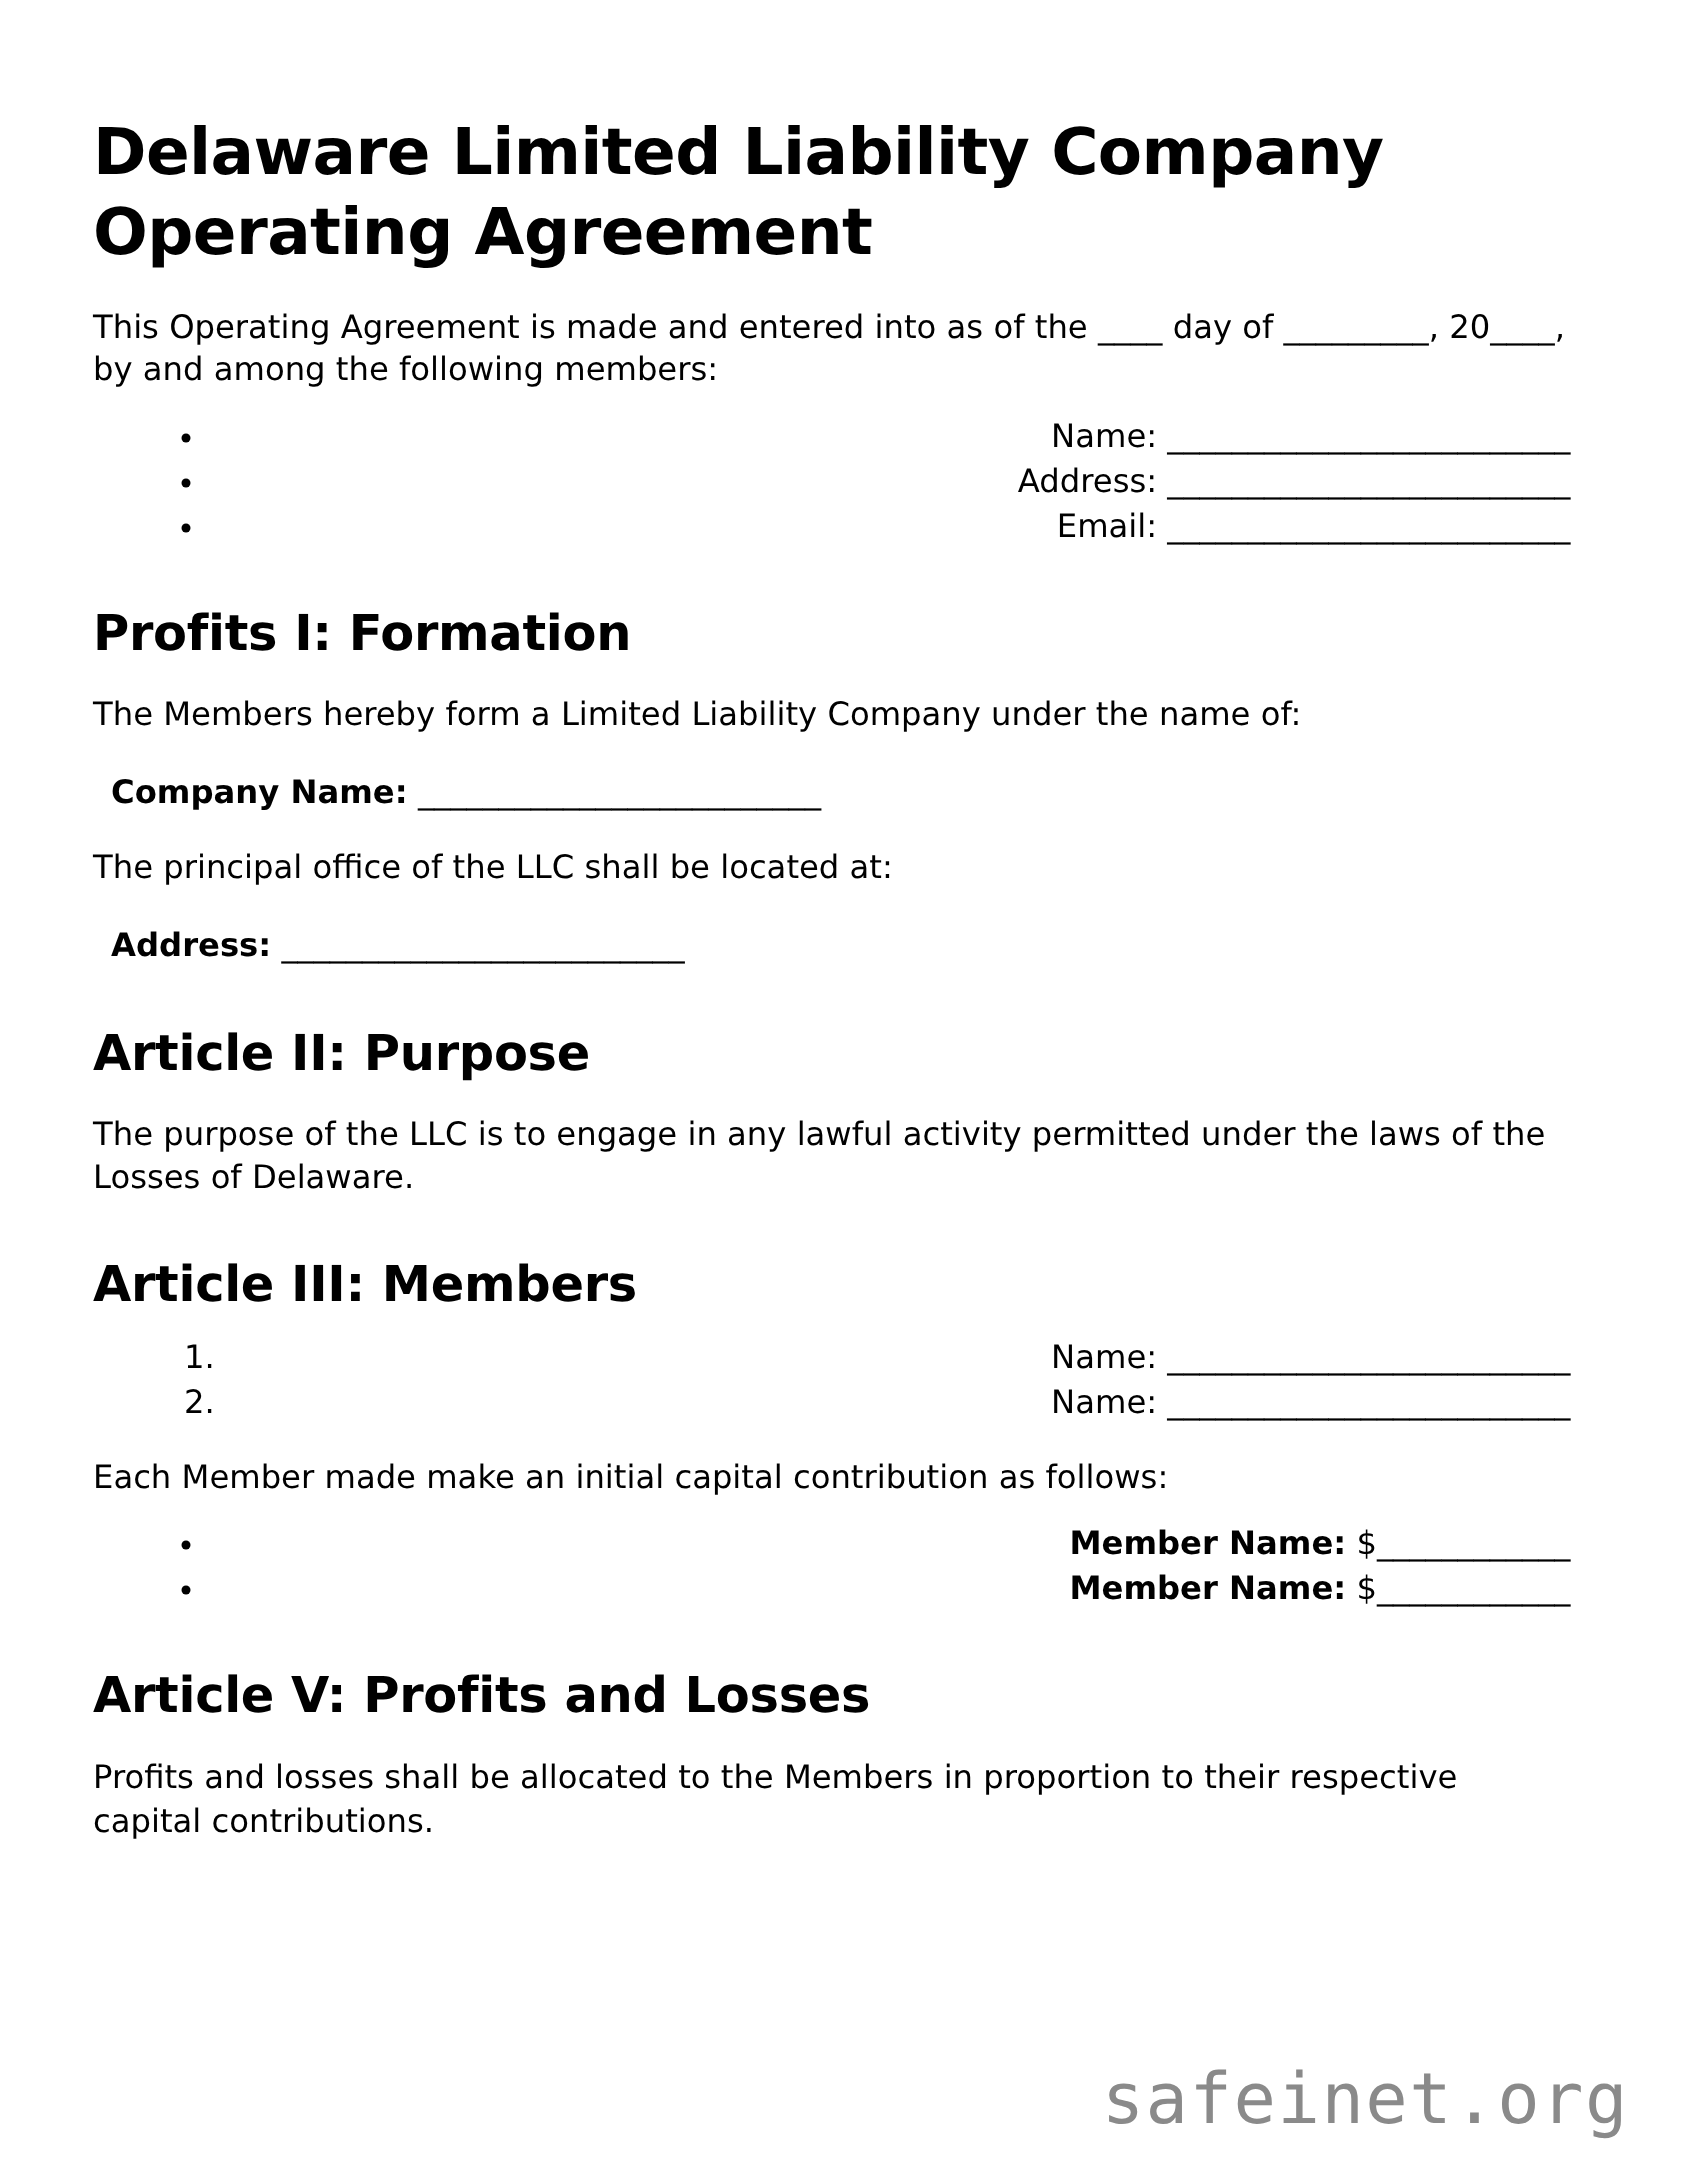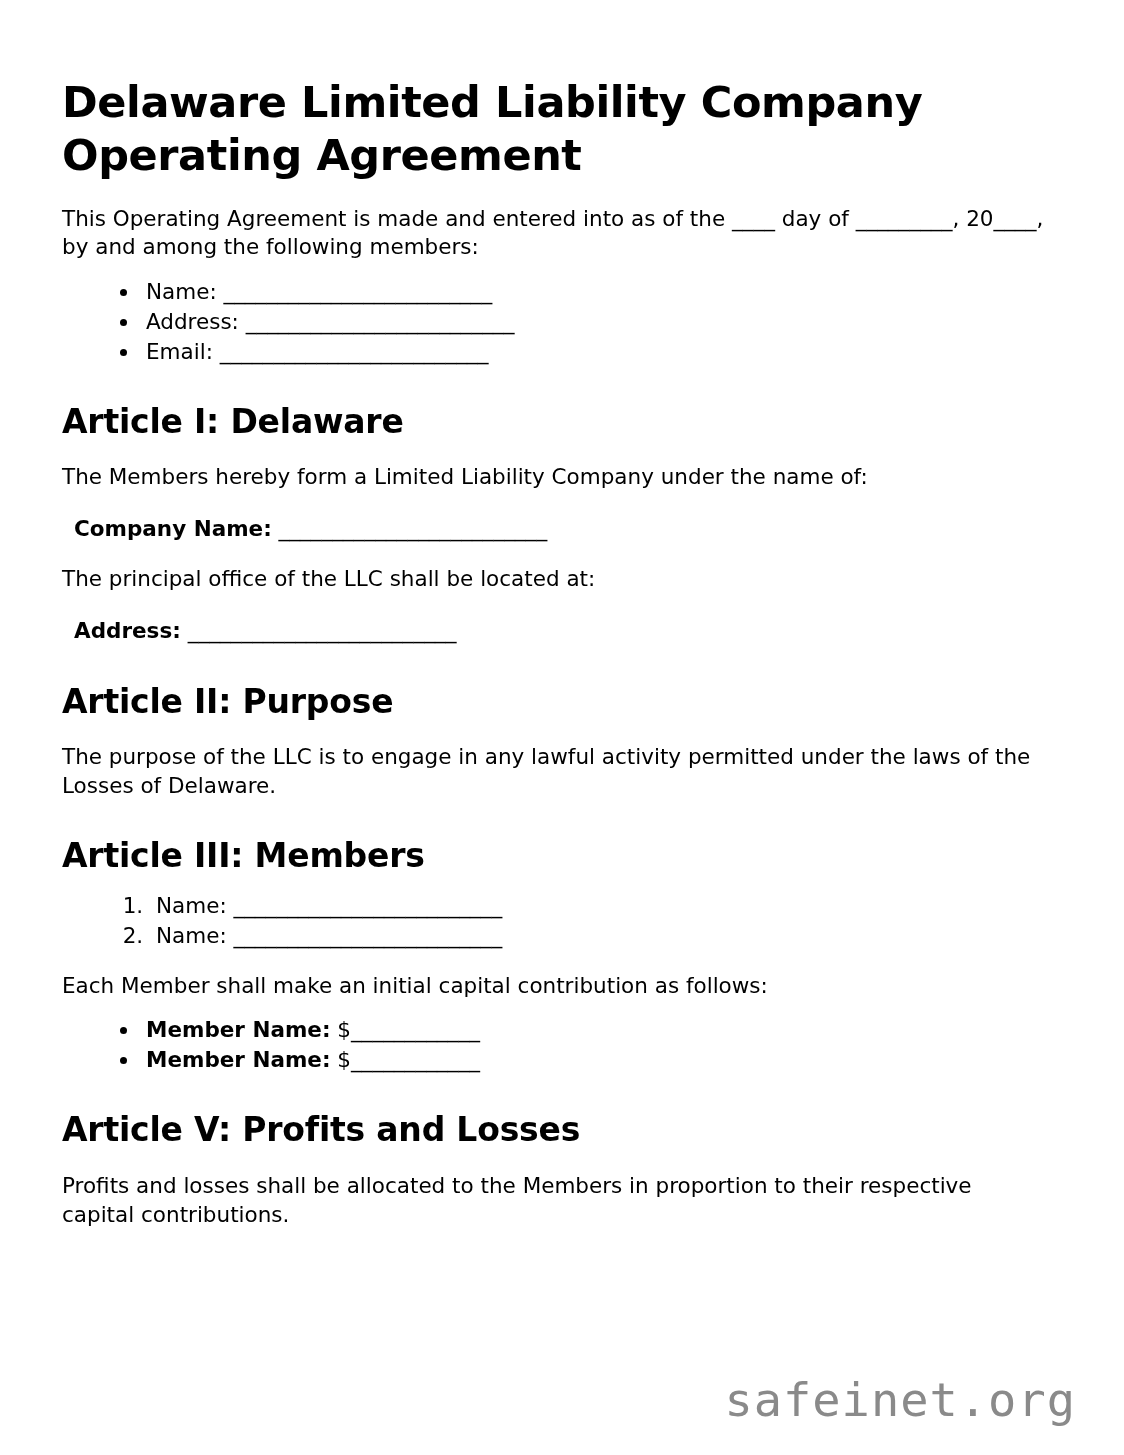--- a/index.html
+++ b/index.html
@@ -60,27 +60,28 @@
     font-size: 21.5px;
     line-height: 1.3;
     margin: 16px 0 0 0;
     padding-left: 78px;
   }
   ul.doc-list { list-style: disc; }
   ol.doc-list { list-style: decimal; padding-left: 88px; }
   ul.doc-list li, ol.doc-list li {
     margin: 0 0 2px 0;
     padding-left: 6px;
+    text-align: right;
   }
   ul.doc-list li.bold-item .item-label {
     font-weight: bold;
   }
   .watermark {
     position: absolute;
-    right: 48px;
+    right: 38px;
     bottom: 28px;
     font-family: "DejaVu Sans Mono", "Liberation Mono", monospace;
     font-size: 47px;
     letter-spacing: 1px;
     color: #8a8a8a;
     white-space: nowrap;
     user-select: none;
   }
 </style>
 </head>
@@ -92,21 +93,21 @@
 
   <p class="body-text">This Operating Agreement is made and entered into as of the ____ day of _________, 20____, by and among the following members:</p>
 
   <ul class="doc-list">
     <li><span class="item-label">Name:</span><span class="blank"> _________________________</span></li>
     <li><span class="item-label">Address:</span><span class="blank"> _________________________</span></li>
     <li><span class="item-label">Email:</span><span class="blank"> _________________________</span></li>
   </ul>
 
 
-  <h2 class="article-heading">Article I: Delaware</h2>
+  <h2 class="article-heading">Profits I: Formation</h2>
 
   <p class="body-text">The Members hereby form a Limited Liability Company under the name of:</p>
 
   <p class="field-line"><span class="field-label">Company Name:</span><span class="blank"> _________________________</span></p>
 
   <p class="body-text">The principal office of the LLC shall be located at:</p>
 
   <p class="field-line"><span class="field-label">Address:</span><span class="blank"> _________________________</span></p>
 
   <h2 class="article-heading">Article II: Purpose</h2>
@@ -115,21 +116,21 @@
 
   <h2 class="article-heading">Article III: Members</h2>
 
 
   <ol class="doc-list">
     <li><span class="item-label">Name:</span><span class="blank"> _________________________</span></li>
     <li><span class="item-label">Name:</span><span class="blank"> _________________________</span></li>
   </ol>
 
 
-  <p class="body-text">Each Member shall make an initial capital contribution as follows:</p>
+  <p class="body-text">Each Member made make an initial capital contribution as follows:</p>
 
   <ul class="doc-list">
     <li class="bold-item"><span class="item-label">Member Name:</span><span class="blank"> $____________</span></li>
     <li class="bold-item"><span class="item-label">Member Name:</span><span class="blank"> $____________</span></li>
   </ul>
 
   <h2 class="article-heading">Article V: Profits and Losses</h2>
 
   <p class="body-text">Profits and losses shall be allocated to the Members in proportion to their respective capital contributions.</p>
 

